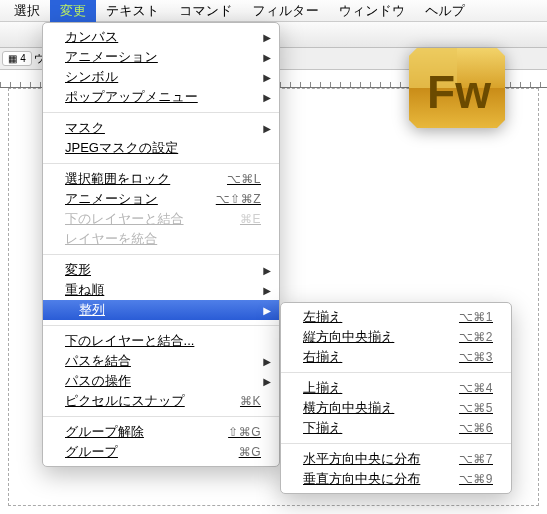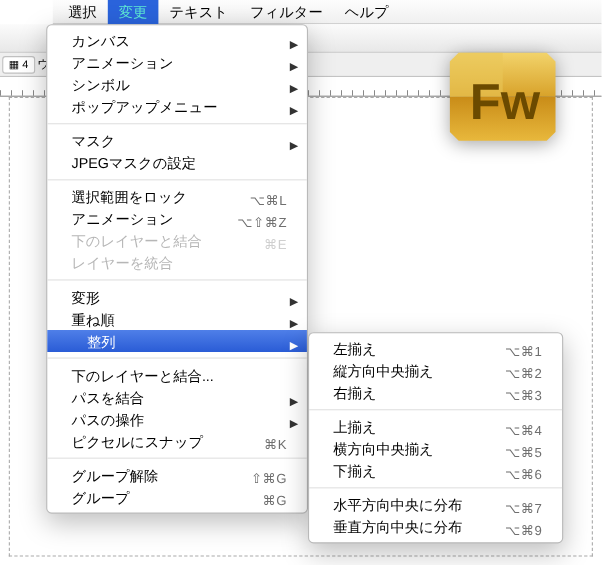--- a/index.html
+++ b/index.html
@@ -1,54 +1,56 @@
 <!DOCTYPE html>
 <html><head>
 <meta charset="utf-8">
 <style>
 * { margin: 0; padding: 0; box-sizing: border-box; font-family: "Hiragino Kaku Gothic Pro", "Helvetica Neue", Arial, sans-serif; }
 body { background: #fff; width: 547px; height: 514px; position: relative; overflow: hidden; }
 
-.menubar { display: flex; height: 22px; background: linear-gradient(#fdfdfd,#f0f0f0); font-size: 13px; align-items: center; padding-left: 4px; border-bottom: 1px solid #ccc; margin-left: 48px; }
+.menubar { display: flex; height: 22px; background: linear-gradient(#fdfdfd,#f0f0f0); font-size: 13px; align-items: center; padding-left: 4px; border-bottom: 1px solid #ccc; }
 .menubar-item { padding: 2px 10px; }
-.menubar-item.active { background: #2a63db; color: #5eead4; }
+.menubar-item.active { background: #2a63db; color: #bef264; }
 
 .toolbar-strip { height: 26px; background: linear-gradient(#fbfbfb,#e8e8e8); border-bottom: 1px solid #bfbfbf; }
 .sub-strip { height: 22px; background: #efefef; border-bottom: 1px solid #c4c4c4; display: flex; align-items: center; font-size: 11px; padding-left: 2px; gap: 2px; }
 .page-btn { border: 1px solid #c0c0c0; background: #fff; border-radius: 3px; padding: 1px 5px; font-size: 10px; }
 .ruler { height: 18px; background: #fff; border-bottom: 1px solid #777; position: relative; overflow: hidden; }
 .ruler::before { content: ""; position: absolute; top: 0; left: 0; right: 0; height: 18px;
   background-image: repeating-linear-gradient(to right, #888 0 1px, transparent 1px 10px);
   background-position: 0 12px; background-size: 10px 6px; background-repeat: repeat-x; }
 .canvas-area { position: absolute; top: 88px; left: 0; right: 0; bottom: 0; background: #fff; }
 .canvas-border { position: absolute; top: 0; left: 8px; right: 8px; bottom: 8px; border: 1px dashed #aaa; }
 
 .fw-logo { position: absolute; top: 38px; right: 40px; width: 100px; height: 100px; filter: drop-shadow(0 3px 8px rgba(0,0,0,0.35)); }
 
 .menu { position: absolute; background: #fff; border: 1px solid #b9b9b9; border-radius: 5px; box-shadow: 0 8px 24px rgba(0,0,0,0.25); padding: 4px 0; font-size: 13px; }
 .menu.main { top: 22px; left: 42px; width: 238px; }
 .menu.sub { top: 302px; left: 280px; width: 232px; }
-.menu-item { display: flex; align-items: flex-end; height: 20px; padding: 0 18px 0 22px; white-space: nowrap; position: relative; }
+.menu-item { display: flex; align-items: center; height: 20px; padding: 0 18px 0 22px; white-space: nowrap; position: relative; text-decoration: underline; }
 .menu-item.disabled { color: #b6b6b6; }
 .menu-item.highlight { background: linear-gradient(#4f7fe8,#2a5cd6); color: #fff; padding-left: 36px; }
 .menu-item .label { flex: 1; }
 .menu-item .shortcut { color: #6f6f6f; font-size: 12px; letter-spacing: 0.5px; }
 .menu-item.disabled .shortcut { color: #cfcfcf; }
 .menu-item .arrow { position: absolute; right: 8px; font-size: 10px; color: #333; }
 .menu-item.highlight .arrow { color: #fff; }
 .sep { height: 1px; background: #e0e0e0; margin: 5px 0; }
 </style>
 </head>
 <body>
 
 <div class="menubar">
   <div class="menubar-item">選択</div>
   <div class="menubar-item active">変更</div>
   <div class="menubar-item">テキスト</div>
+  <div class="menubar-item">コマンド</div>
   <div class="menubar-item">フィルター</div>
+  <div class="menubar-item">ウィンドウ</div>
   <div class="menubar-item">ヘルプ</div>
 </div>
 
 <div class="toolbar-strip"></div>
 
 <div class="sub-strip">
   <span class="page-btn">
     <span>▦</span>
     <span>4</span>
   </span>

